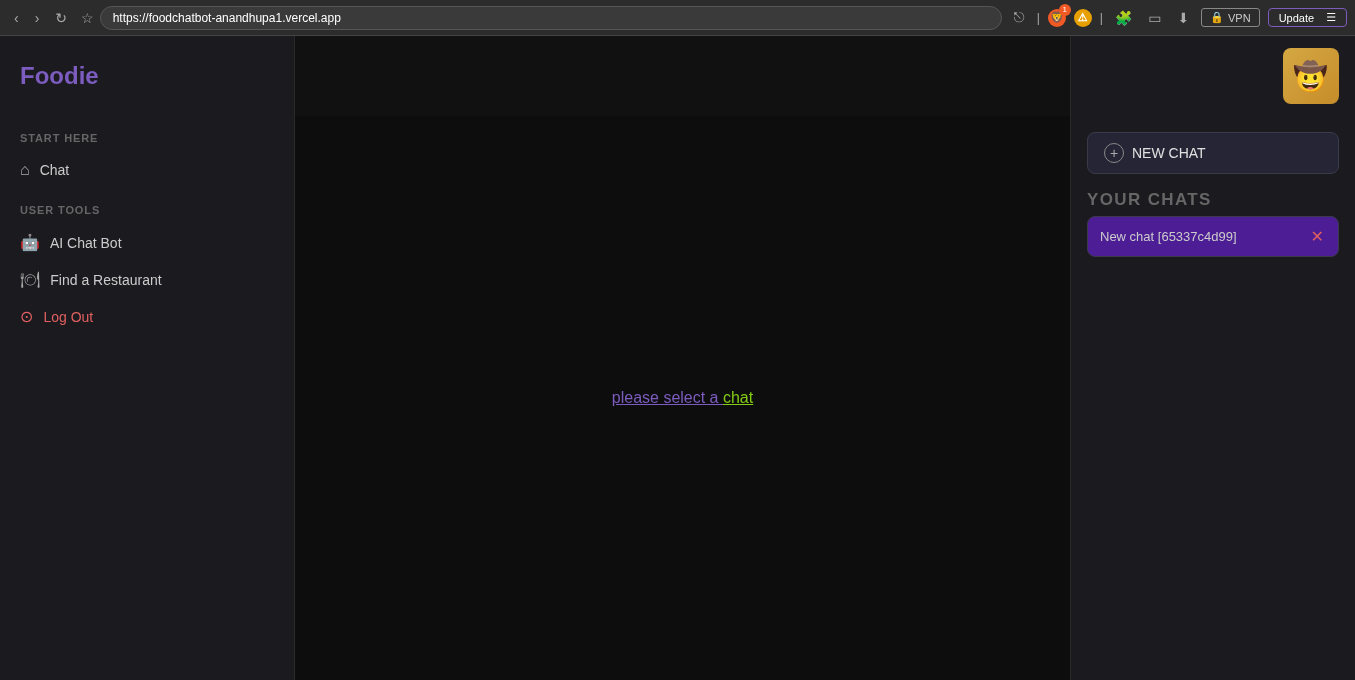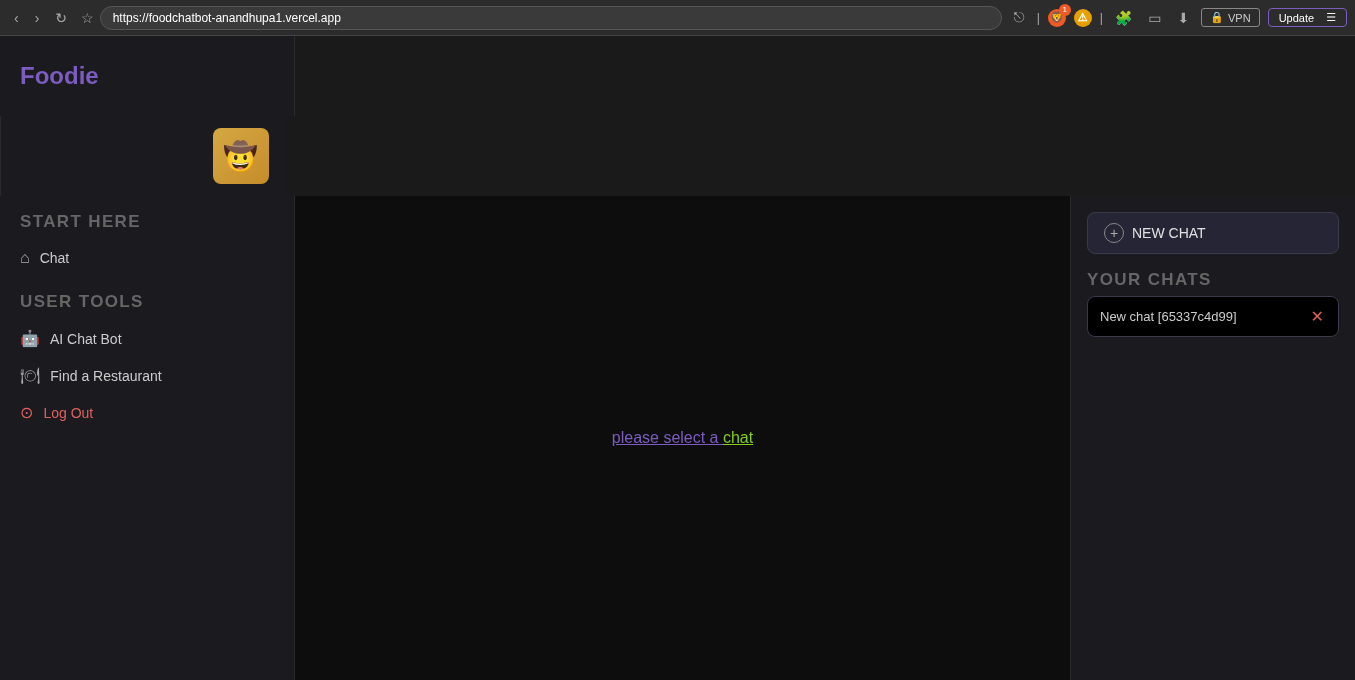--- a/index.html
+++ b/index.html
@@ -65,21 +65,21 @@
       display: flex;
       flex-direction: column;
       border-right: 1px solid #2a2a2a;
       flex-shrink: 0;
     }
     .sidebar-logo {
       font-size: 24px; font-weight: 700; color: #7c5cbf;
     }
     .sidebar-nav { padding: 16px 0; flex: 1; }
     .nav-section-label {
-      font-size: 17px; font-weight: 600; color: #666;
+      font-size: 11px; font-weight: 600; color: #666;
       text-transform: uppercase; letter-spacing: 0.08em;
       padding: 0 20px; margin-bottom: 8px;
     }
     .nav-item {
       display: flex; align-items: center; gap: 10px;
       padding: 9px 20px; cursor: pointer; color: #ccc;
       font-size: 14px; font-weight: 500;
       transition: background 0.15s;
     }
     .nav-item .icon { font-size: 16px; color: #aaa; }
@@ -123,37 +123,36 @@
       border: 1.5px solid #888; display: flex; align-items: center;
       justify-content: center; font-size: 14px; color: #aaa;
     }
     .your-chats-label {
       font-size: 17px; font-weight: 600; color: #666;
       text-transform: uppercase; letter-spacing: 0.08em;
       margin-bottom: 6px;
     }
     .chat-item {
       display: flex; align-items: center; justify-content: space-between;
-      background: #000000; border: 1px solid #3a3a4a;
+      background: #4c1d95; border: 1px solid #3a3a4a;
       border-radius: 8px; padding: 10px 12px; cursor: pointer;
     }
     .chat-item-name { font-size: 13px; color: #ccc; }
     .chat-delete-btn {
       background: none; border: none; color: #e06060;
       cursor: pointer; font-size: 16px; padding: 0 2px;
     }
     .avatar-img {
       width: 56px; height: 56px; border-radius: 8px;
       background: linear-gradient(135deg, #d4a843, #c68c2a);
       display: flex; align-items: center; justify-content: center;
       font-size: 28px; overflow: hidden;
     }
     .top-area {
       display: flex;
-      flex-direction: column;
       width: 100%;
     }
     .sidebar-top {
       width: 295px;
       flex-shrink: 0;
       display: flex;
       align-items: center;
       padding: 0 20px;
       border-right: 1px solid #2a2a2a;
       background: #1a1a1f;

